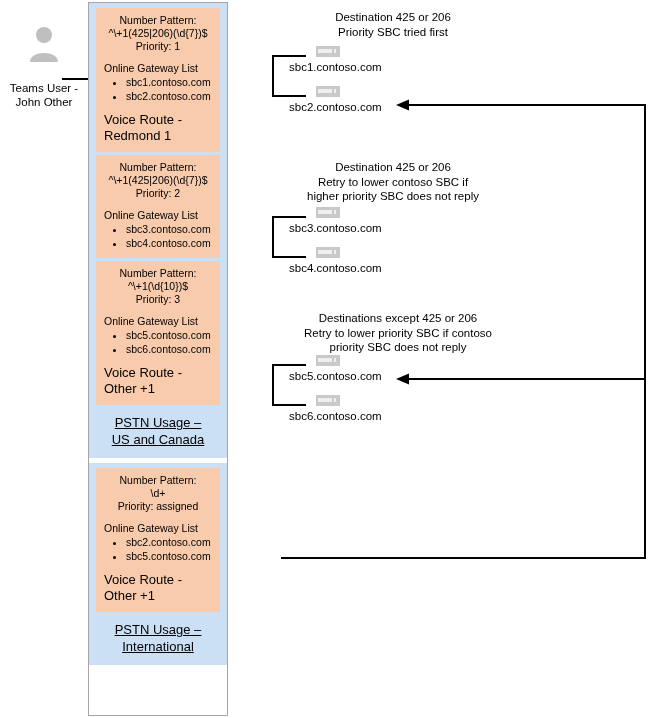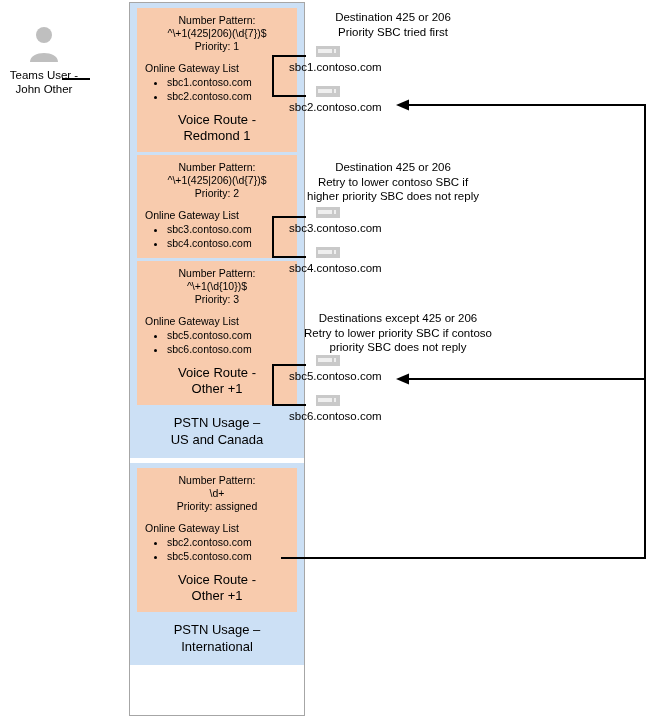--- a/index.html
+++ b/index.html
@@ -7,40 +7,40 @@
     width:648px;height:718px;position:relative;overflow:hidden;
     background:#ffffff;
     font-family:"Liberation Sans","DejaVu Sans",sans-serif;
     color:#000000;
   }
   .abs{position:absolute;}
 
   
   #user-block{left:0;top:22px;width:88px;text-align:center;}
   #user-avatar{width:88px;height:40px;display:block;}
-  #user-label{font-size:11.5px;line-height:14px;color:#000;margin-top:6px;}
+  #user-label{font-size:11.5px;line-height:14px;color:#000;margin-top:19px;}
 
   
   #policy-container{
-    left:88px;top:2px;width:176px;height:714px;
-    background:#ffffff;border:1px solid #a6a6a6;box-sizing:border-box;margin-left:41px;
+    left:88px;top:2px;width:140px;height:714px;
+    background:#ffffff;border:1px solid #a6a6a6;box-sizing:border-box;
   }
   .usage-band{
     background:#cce0f5;box-sizing:border-box;width:100%;
   }
   .route-box{
     background:#f8cbad;box-sizing:border-box;
     padding:6px 8px 8px 8px;
   }
   .rb-pattern{font-size:10.5px;line-height:13px;text-align:center;}
   .rb-gwtitle{font-size:10.5px;line-height:13px;text-align:left;margin-top:9px;}
   .rb-gwlist{margin:0;padding:0 0 0 14px;list-style:disc;}
   .rb-gwlist li{font-size:10.5px;line-height:14px;margin-left:8px;}
-  .rb-name{font-size:13px;line-height:16px;text-align:center;margin-top:9px;}
-  .usage-text{font-size:13px;line-height:17px;text-align:center;}
+  .rb-name{font-size:13px;line-height:16px;text-align:left;margin-top:9px;}
+  .usage-text{font-size:13px;line-height:17px;text-align:center;text-decoration:underline;}
 
   
   .ann{font-size:11.5px;line-height:14.5px;text-align:center;color:#000;}
   .sbc-label{font-size:11.5px;line-height:14px;color:#000;white-space:nowrap;}
   .sbc-icon{display:block;}
 
   
   .ln-h{background:#000;height:2px;}
   .ln-v{background:#000;width:2px;}
   svg.arrow{display:block;overflow:visible;}

